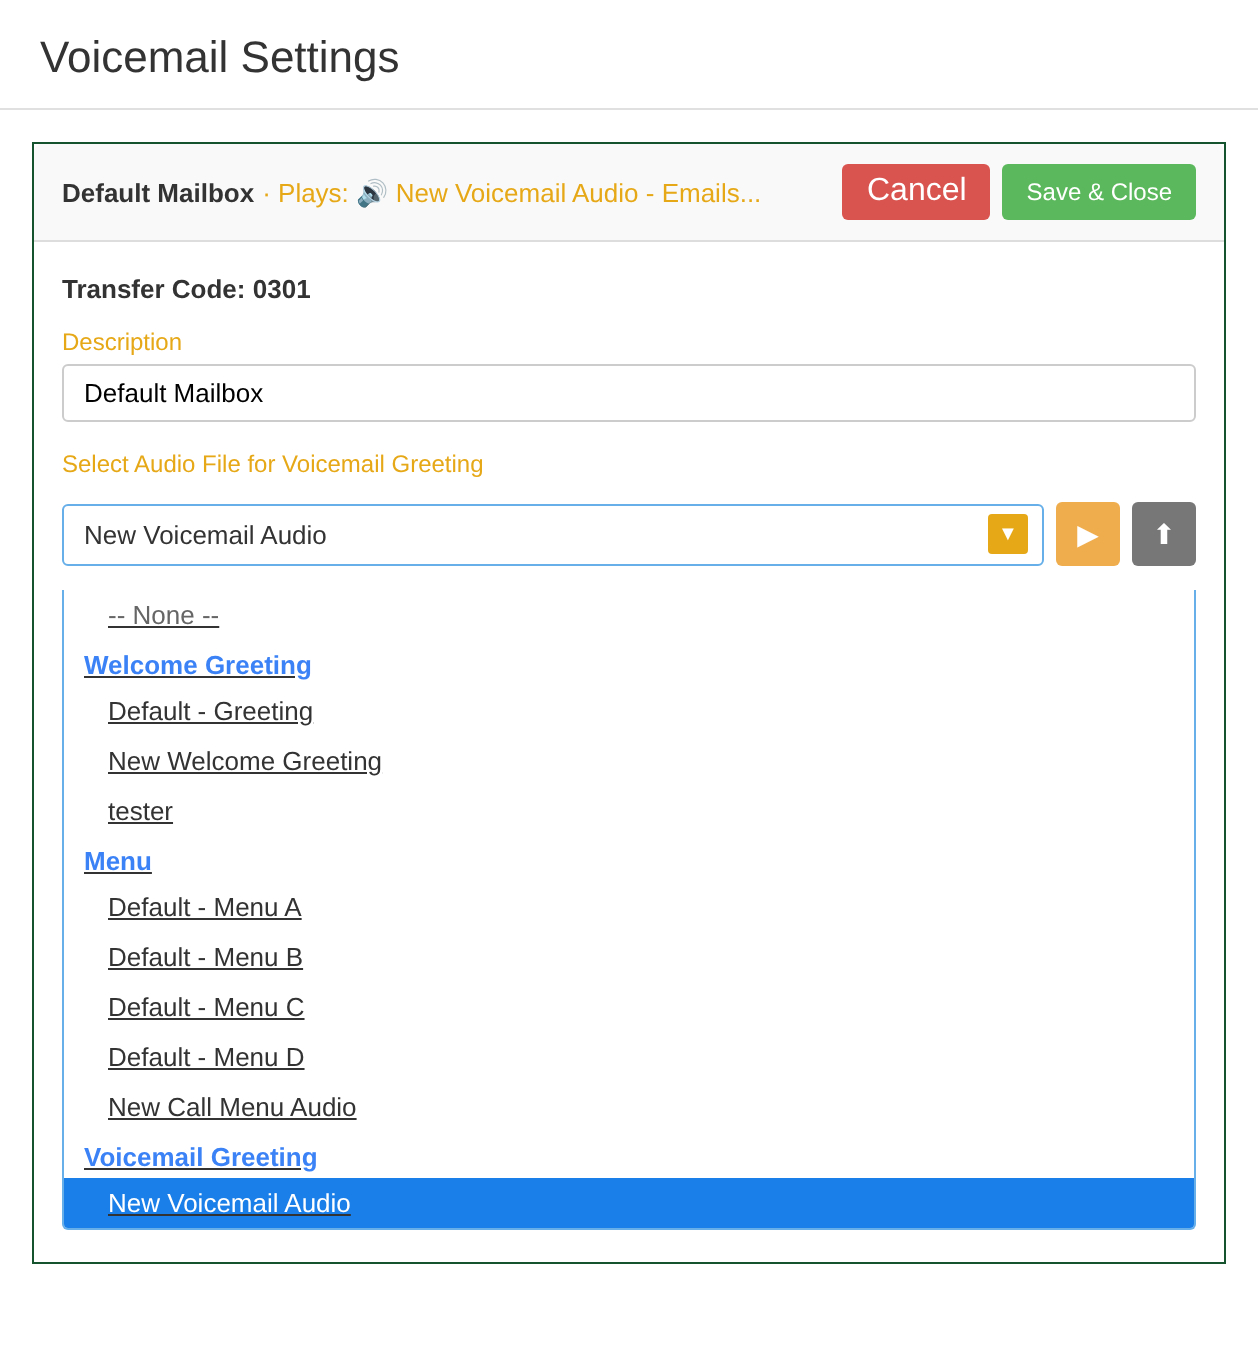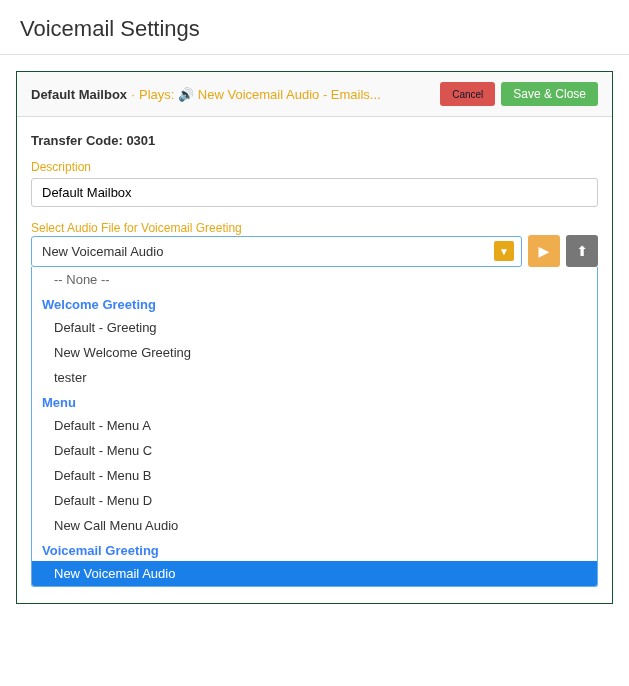--- a/index.html
+++ b/index.html
@@ -47,26 +47,26 @@
     .plays-text {
       color: #e6a817;
       font-size: 13px;
     }
     .header-buttons {
       display: flex;
       gap: 6px;
     }
     .btn-cancel {
       background: #d9534f;
-      color: #0f172a;
+      color: #ffffff;
       border: none;
       padding: 5px 12px;
       border-radius: 3px;
       cursor: pointer;
-      font-size: 10px;
+      font-size: 16px;
     }
     .btn-save {
       background: #5cb85c;
       color: #fff;
       border: none;
       padding: 5px 12px;
       border-radius: 3px;
       cursor: pointer;
       font-size: 12px;
     }
@@ -90,21 +90,21 @@
       width: 100%;
       padding: 6px 10px;
       border: 1px solid #ccc;
       border-radius: 3px;
       font-size: 13px;
       margin-bottom: 14px;
     }
     .select-label {
       color: #e6a817;
       font-size: 12px;
-      margin-bottom: 0;
+      margin-bottom: 12px;
     }
     .select-row {
       display: flex;
       align-items: center;
       gap: 6px;
       margin-bottom: 0;
     }
     .select-wrapper {
       position: relative;
       flex: 1;
@@ -160,23 +160,24 @@
       align-items: center;
       justify-content: center;
       color: #fff;
       font-size: 14px;
     }
     .dropdown-list {
       border: 1px solid #66afe9;
       border-top: none;
       border-radius: 0 0 3px 3px;
       background: #fff;
-      margin-top: 0;
+      margin-top: 12px;
       max-height: 340px;
       overflow-y: auto;
+      text-decoration: underline;
     }
     .dropdown-item {
       padding: 5px 10px;
       cursor: pointer;
       font-size: 13px;
       color: #333;
     }
     .dropdown-item.selected {
       background: #1a7fe8;
       color: #fff;
@@ -246,22 +247,22 @@
     <div class="dropdown-list">
       <div class="dropdown-item none-item indent">-- None --</div>
 
       <div class="dropdown-group-label">Welcome Greeting</div>
       <div class="dropdown-item indent">Default - Greeting</div>
       <div class="dropdown-item indent">New Welcome Greeting</div>
       <div class="dropdown-item indent">tester</div>
 
       <div class="dropdown-group-label">Menu</div>
       <div class="dropdown-item indent">Default - Menu A</div>
+      <div class="dropdown-item indent">Default - Menu B</div>
       <div class="dropdown-item indent">Default - Menu C</div>
-      <div class="dropdown-item indent">Default - Menu B</div>
       <div class="dropdown-item indent">Default - Menu D</div>
       <div class="dropdown-item indent">New Call Menu Audio</div>
 
       <div class="dropdown-group-label">Voicemail Greeting</div>
       <div class="dropdown-item indent selected">New Voicemail Audio</div>
 
     </div>
   </div>
 </div>
 

